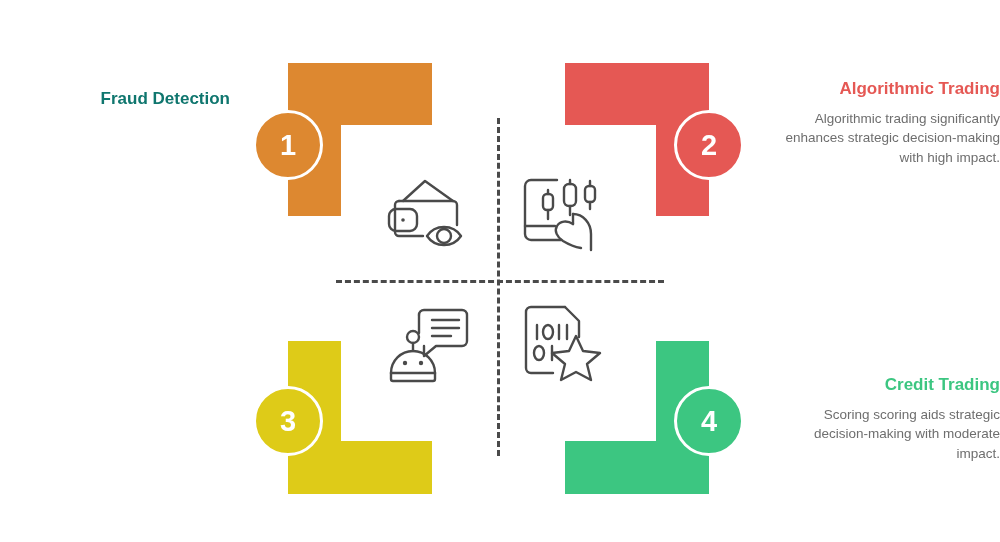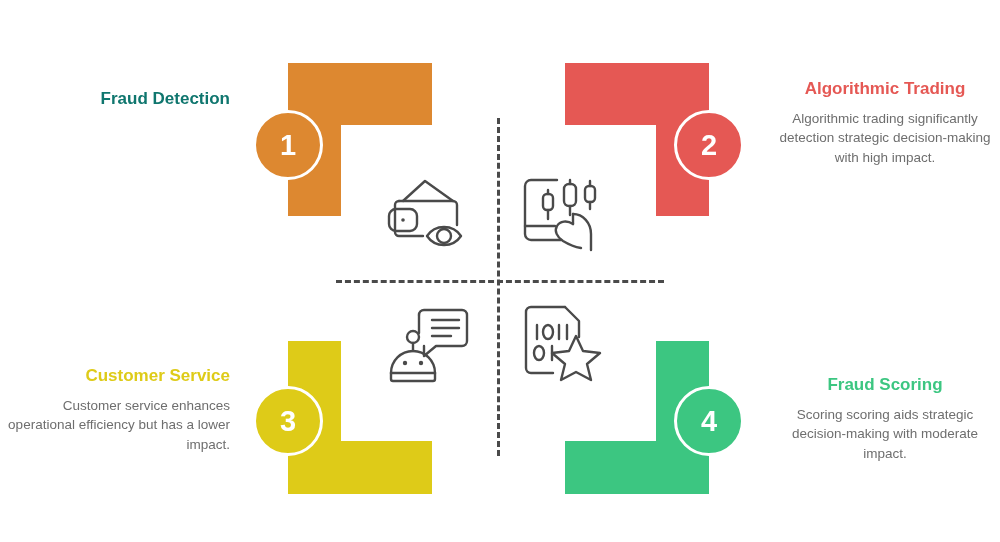--- a/index.html
+++ b/index.html
@@ -94,21 +94,21 @@
     margin: 0 0 10px 0;
     line-height: 1.25;
   }
   .textblock .desc {
     font-size: 13.5px;
     color: #6e6e6e;
     line-height: 1.42;
     margin: 0;
   }
   .tb-left  { text-align: right; left: 0px; }
-  .tb-right { text-align: center;  left: 770px; }
+  .tb-right { text-align: right;  left: 770px; }
 
   .tb-1 { top: 88px; }
   .tb-2 { top: 78px; }
   .tb-3 { top: 365px; }
   .tb-4 { top: 374px; }
 
   
   .icon-slot { position: absolute; }
   .icon-1 { left: 385px; top: 178px; }
   .icon-2 { left: 521px; top: 176px; }
@@ -152,21 +152,21 @@
 
   <div class="bracket bracket-q2">
     <div class="arm-h" style="background:#E55854"></div>
     <div class="arm-v" style="background:#E55854"></div>
   </div>
   <div class="badge badge-2" style="background:#E55854">
     <span>2</span>
   </div>
   <div class="textblock tb-right tb-2">
     <p class="title" style="color:#E55854">Algorithmic Trading</p>
-    <p class="desc">Algorithmic trading significantly detection strategic decision-making with high impact.</p>
+    <p class="desc">Algorithmic trading significantly enhances strategic decision-making with high impact.</p>
   </div>
   <div class="icon-slot icon-2">
     <svg width="84" height="82" viewBox="0 0 84 82" fill="none" stroke="#4A4A4A" stroke-width="2.4" stroke-linecap="round" stroke-linejoin="round">
 
       <path d="M36 4 H10 a6 6 0 0 0 -6 6 v48 a6 6 0 0 0 6 6 h30"></path>
       <path d="M4 50 H34"></path>
 
       <g>
         <rect x="22" y="18" width="10" height="16" rx="4"></rect>
         <path d="M27 34 v9"></path>
@@ -185,24 +185,20 @@
     </svg>
   </div>
 
   <div class="bracket bracket-q3">
     <div class="arm-v" style="background:#DECB18"></div>
     <div class="arm-h" style="background:#DECB18"></div>
   </div>
   <div class="badge badge-3" style="background:#DECB18">
     <span>3</span>
   </div>
-  <div class="textblock tb-left tb-3">
-    <p class="title" style="color:#DECB18">Customer Service</p>
-    <p class="desc">Customer service enhances operational efficiency but has a lower impact.</p>
-  </div>
   <div class="icon-slot icon-3">
     <svg width="90" height="82" viewBox="0 0 90 82" fill="none" stroke="#4A4A4A" stroke-width="2.4" stroke-linecap="round" stroke-linejoin="round">
 
       <path d="M34 10 a5 5 0 0 1 5 -5 h38 a5 5 0 0 1 5 5 v26 a5 5 0 0 1 -5 5 h-26 l-12 10 v-10"></path>
       <path d="M34 10 v18"></path>
       <path d="M47 15 H74"></path>
       <path d="M47 23 H74"></path>
       <path d="M47 31 H66"></path>
 
       <circle cx="28" cy="32" r="6"></circle>
@@ -217,21 +213,21 @@
   </div>
 
   <div class="bracket bracket-q4">
     <div class="arm-v" style="background:#3CC681"></div>
     <div class="arm-h" style="background:#3CC681"></div>
   </div>
   <div class="badge badge-4" style="background:#3CC681">
     <span>4</span>
   </div>
   <div class="textblock tb-right tb-4">
-    <p class="title" style="color:#3CC681">Fraud Scoring</p>
+    <p class="title" style="color:#3CC681">Credit Trading</p>
     <p class="desc">Scoring scoring aids strategic decision-making with moderate impact.</p>
   </div>
   <div class="icon-slot icon-4">
     <svg width="84" height="80" viewBox="0 0 84 80" fill="none" stroke="#4A4A4A" stroke-width="2.4" stroke-linecap="round" stroke-linejoin="round">
 
       <path d="M44 4 H10 a5 5 0 0 0 -5 5 v56 a5 5 0 0 0 5 5 h22"></path>
       <path d="M44 4 l14 14 v16"></path>
 
       <path d="M16 22 v14"></path>
       <ellipse cx="27" cy="29" rx="5" ry="7"></ellipse>

